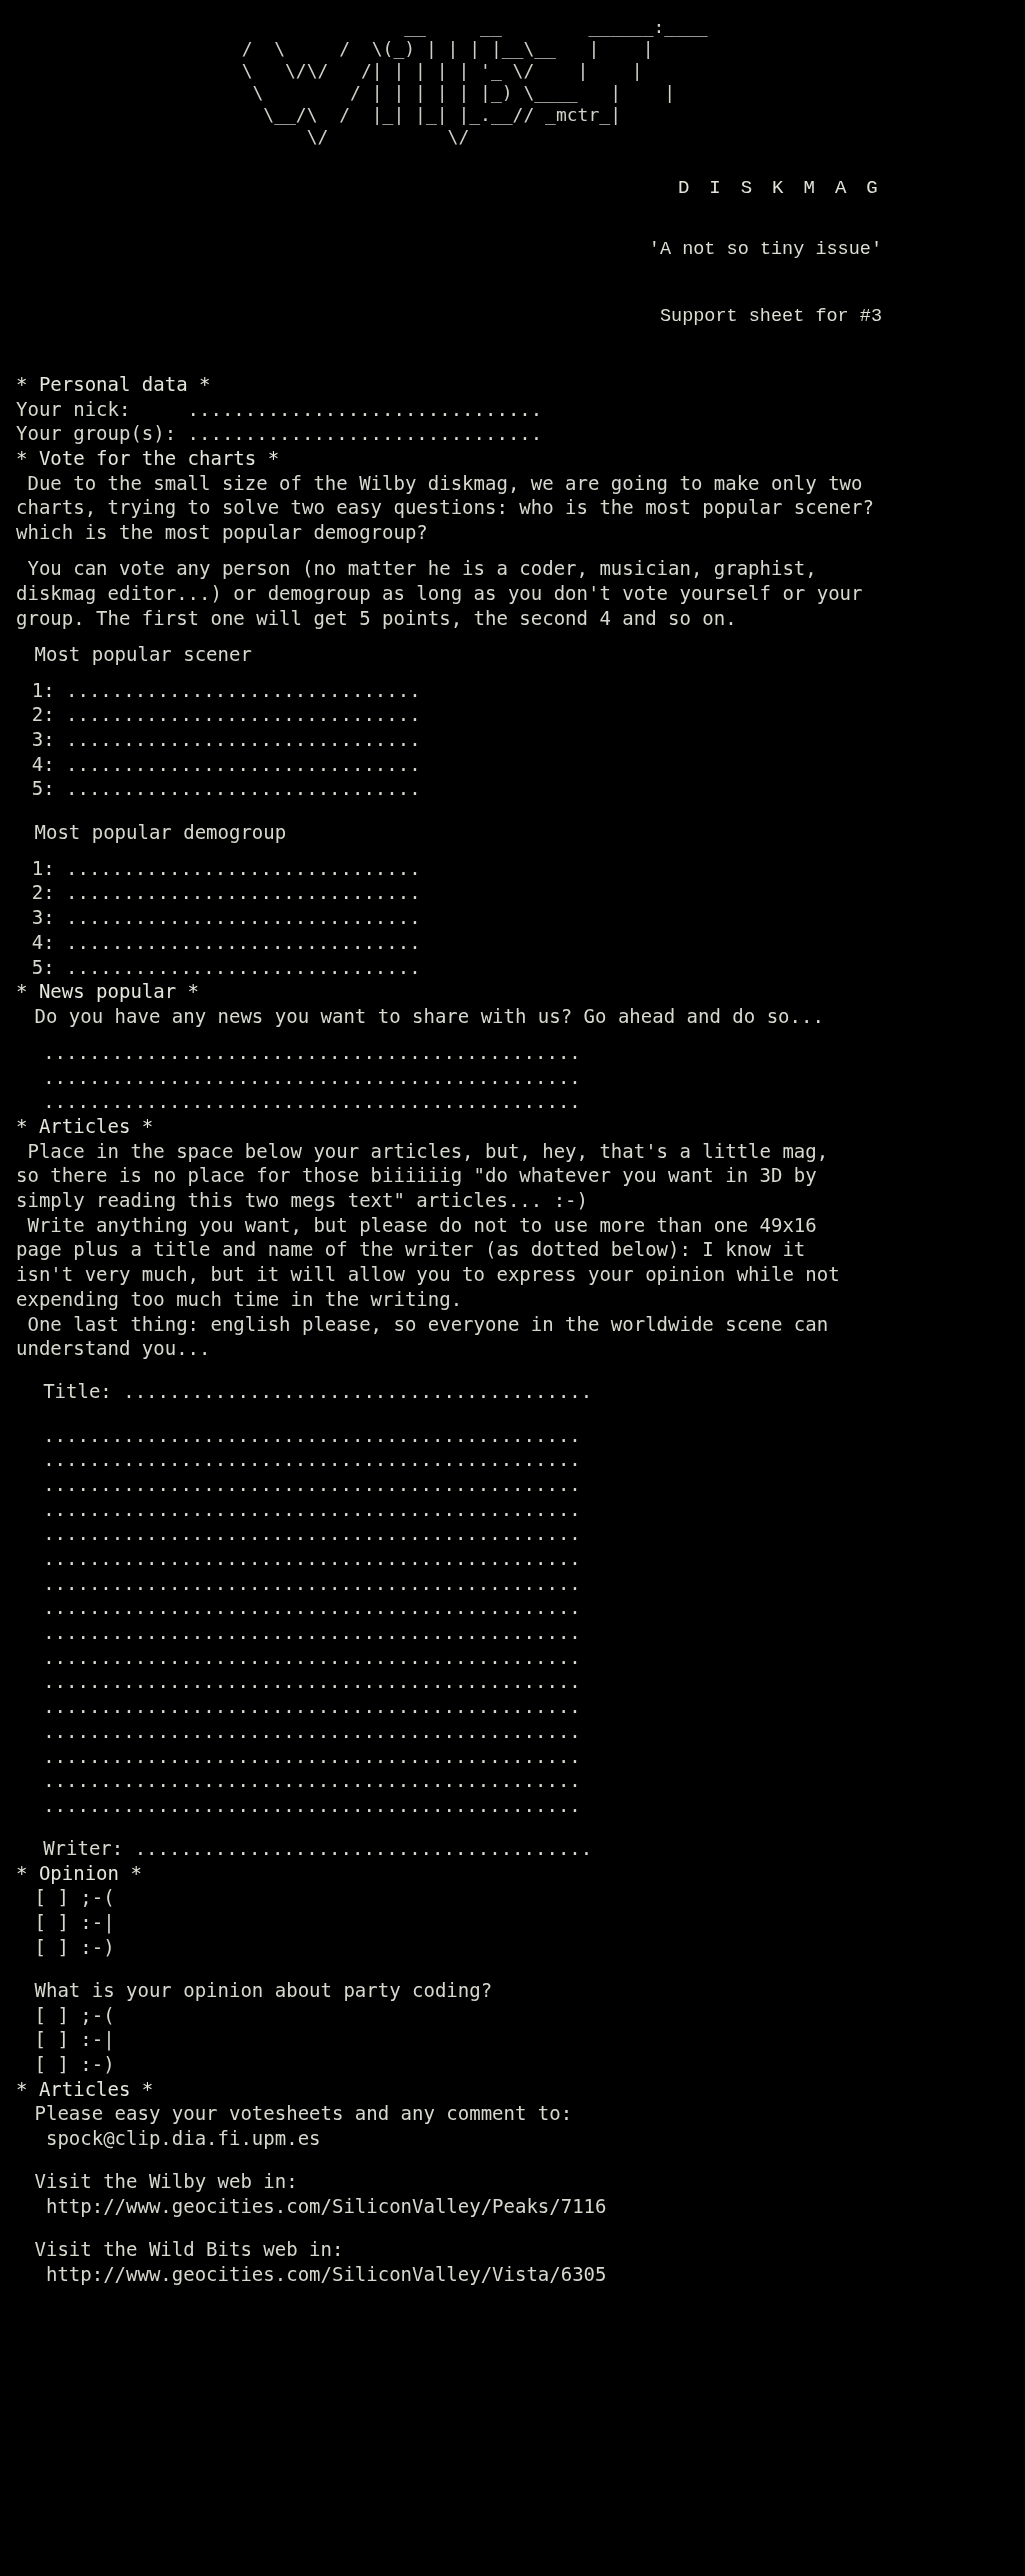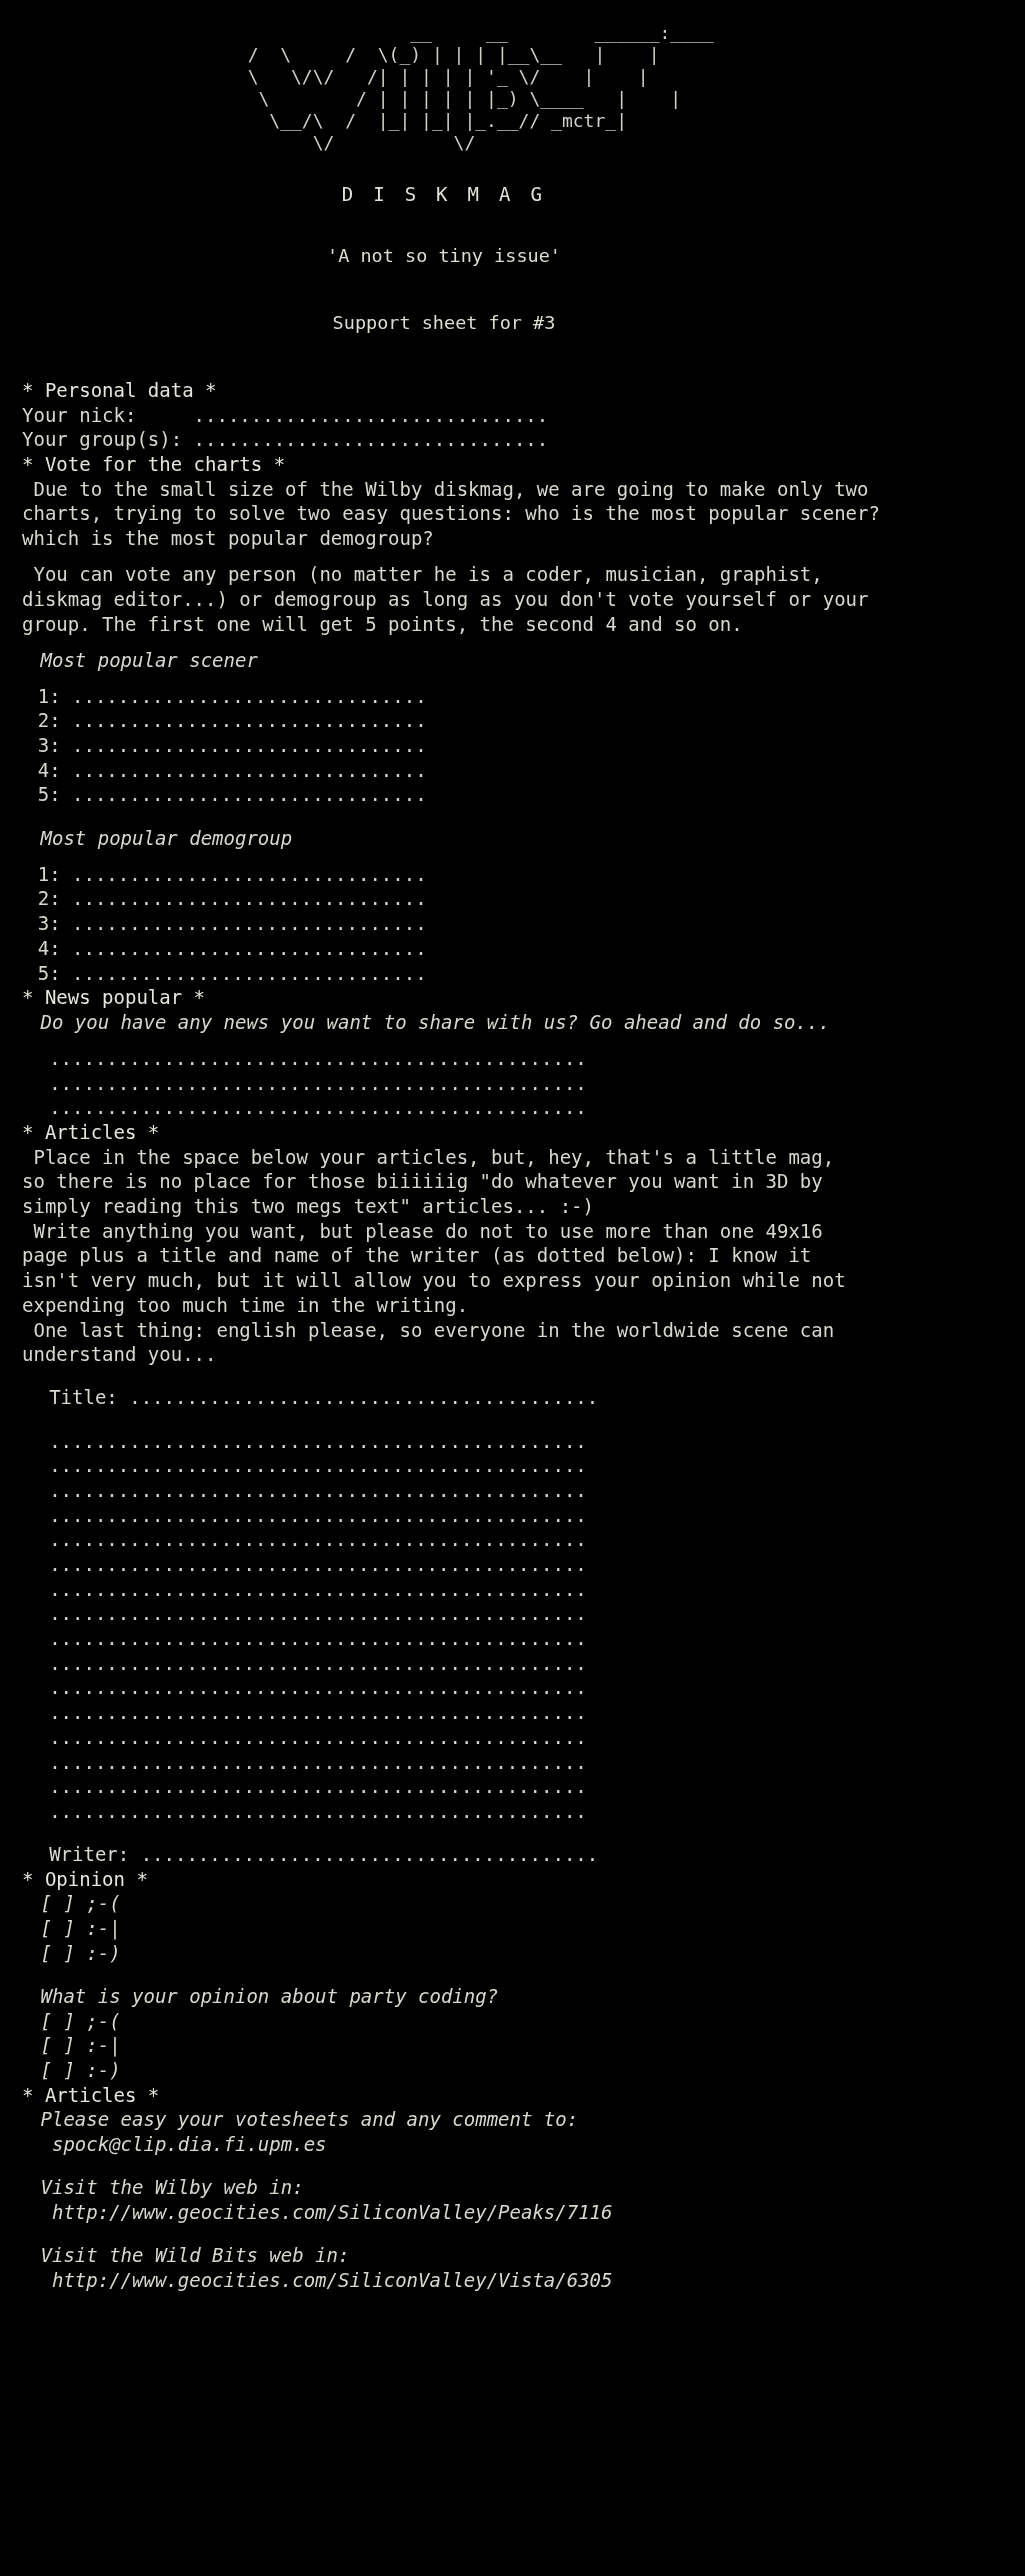--- a/index.html
+++ b/index.html
@@ -11,40 +11,41 @@
   body {
     font-family: "DejaVu Sans Mono", "Liberation Mono", monospace;
     color: #d8d8cf;
     font-size: 19px;
     line-height: 1.30;
     -webkit-font-smoothing: none;
   }
   .page {
     width: 888px;
     min-height: 2576px;
-    padding: 12px;
+    padding: 6px;
     box-sizing: border-box;
     position: relative;
   }
   pre {
     margin: 0;
     font-family: "DejaVu Sans Mono", "Liberation Mono", monospace;
     white-space: pre;
     color: #d8d8cf;
   }
   .logo {
     font-size: 18px;
     line-height: 1.22;
     padding-top: 10px;
     padding-left: 214px;
     color: #d0d0c8;
   }
   .center-block {
-    text-align: center;
+    text-align: right;
     margin-top: 28.5px;
+    font-family: Liberation Mono, monospace;
   }
   .title-main {
     letter-spacing: 4.3px;
     font-size: 19px;
     color: #e2e2d8;
   }
   .subtitle {
     font-size: 18.5px;
     margin-top: 37px;
     color: #ddddd2;
@@ -62,21 +63,21 @@
   .section-head {
     margin-top: 31px;
     margin-bottom: 13px;
     color: #e6e6dc;
   }
   .section-head.first { margin-top: 0; }
   .blk {
     white-space: pre;
     margin: 0;
   }
-  .pad1 { padding-left: 7.1px; font-style: italic; }
+  .pad1 { padding-left: 7.1px; }
   .pad2 { padding-left: 15.7px; }
   .gap-sm { height: 11.4px; }
   .gap-md { height: 18.5px; }
   .article-dots { padding-left: 15.7px; }
   .footer-pad { height: 21.4px; }
 </style>
 </head>
 <body>
 
 <div class="page">

